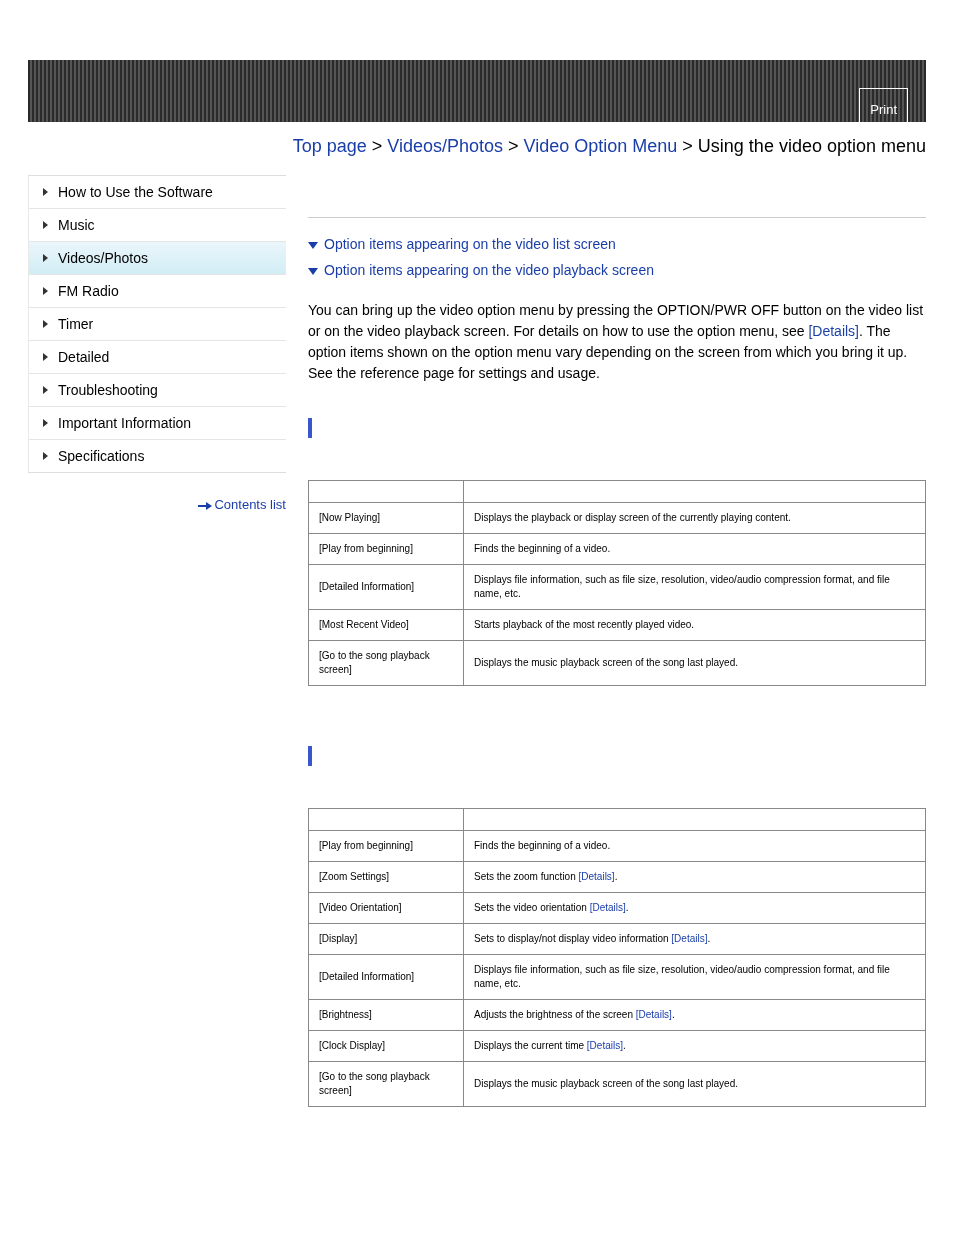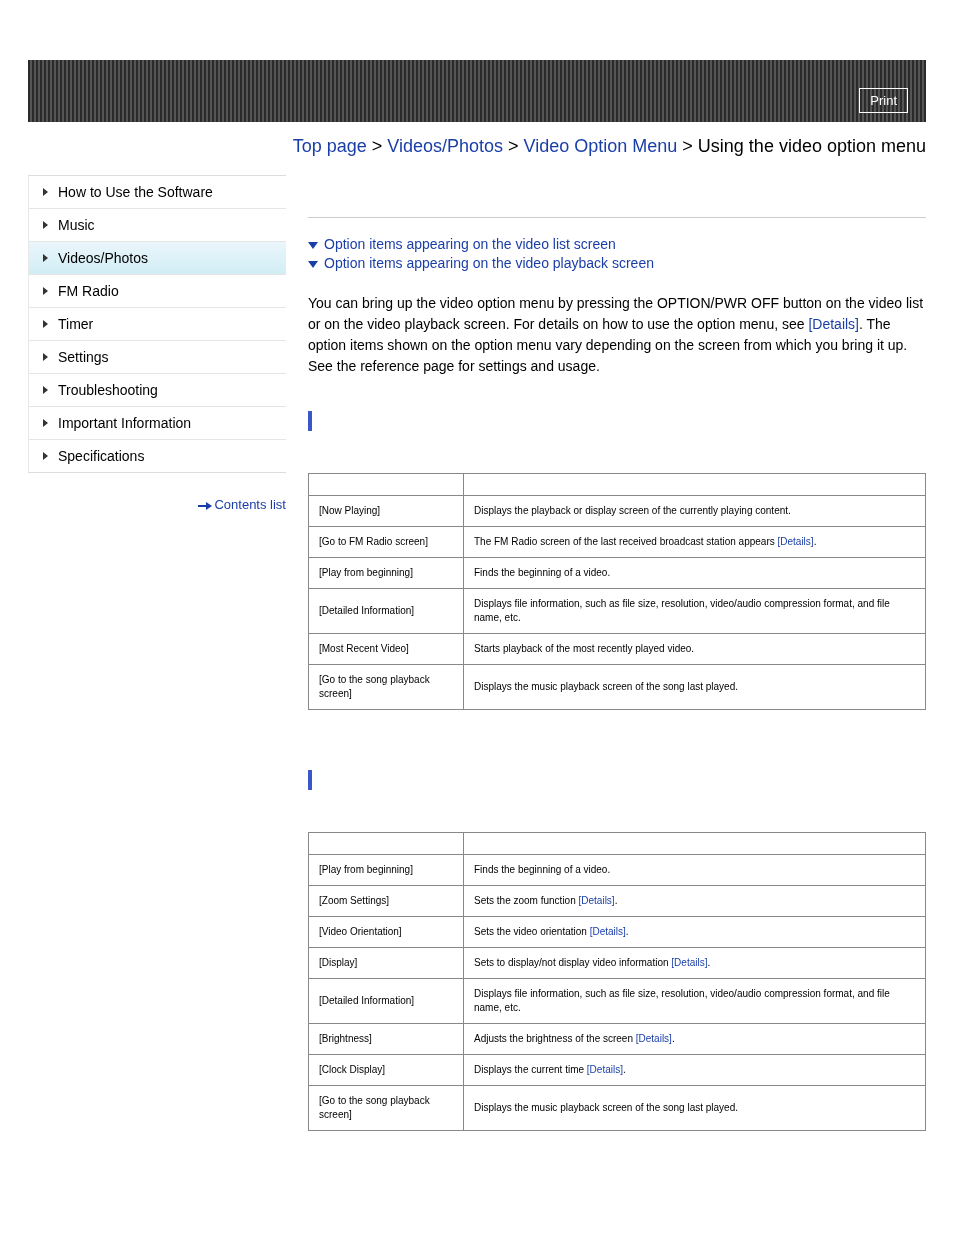--- a/index.html
+++ b/index.html
@@ -19,21 +19,21 @@
     height: 62px;
     background: repeating-linear-gradient(90deg, #2a2a2a 0 2px, #555 2px 4px);
     position: relative;
   }
   .print-btn {
     position: absolute;
     right: 18px;
     top: 28px;
     border: 1px solid #fff;
     color: #fff;
-    padding: 4px 10px;
+    padding: 13px 10px;
     font-size: 13px;
     cursor: pointer;
     background: transparent;
   }
   .breadcrumb {
     text-align: right;
     margin: 14px 0 10px 0;
     font-size: 18px;
   }
   .breadcrumb a { color: #1a3ea8; text-decoration: none; }
@@ -88,21 +88,21 @@
   .arrow-right::after {
     content: "";
     position: absolute; right: 0; top: 0;
     width: 0; height: 0;
     border-top: 4px solid transparent;
     border-bottom: 4px solid transparent;
     border-left: 6px solid #1a3ea8;
   }
   .main { flex: 1; }
   .hr { border: none; border-top: 1px solid #ccc; margin: 50px 0 18px 0; }
-  .jump-link { margin: 3px 0; font-size: 14px; }
+  .jump-link { margin: 10px 0; font-size: 14px; }
   .jump-link a { color: #1a3ea8; text-decoration: none; }
   .dn-tri {
     display: inline-block;
     width: 0; height: 0;
     border-left: 5px solid transparent;
     border-right: 5px solid transparent;
     border-top: 7px solid #1a3ea8;
     margin-right: 6px;
     vertical-align: middle;
   }
@@ -159,21 +159,21 @@
           <div class="nav-item">
             <span class="nav-bullet"></span>
             <span>FM Radio</span>
           </div>
           <div class="nav-item">
             <span class="nav-bullet"></span>
             <span>Timer</span>
           </div>
           <div class="nav-item">
             <span class="nav-bullet"></span>
-            <span>Settings</span>
+            <span>Detailed</span>
           </div>
           <div class="nav-item">
             <span class="nav-bullet"></span>
             <span>Troubleshooting</span>
           </div>
           <div class="nav-item">
             <span class="nav-bullet"></span>
             <span>Important Information</span>
           </div>
           <div class="nav-item">
@@ -208,24 +208,20 @@
               <th></th>
               <th></th>
             </tr>
           </thead>
         <tbody id="tb1">
             <tr>
               <td>[Now Playing]</td>
               <td>Displays the playback or display screen of the currently playing content.</td>
             </tr>
             <tr>
-              <td>[Go to FM Radio screen]</td>
-              <td><span>The FM Radio screen of the last received broadcast station appears </span><a href="#" class="link">[Details]</a><span>.</span></td>
-            </tr>
-            <tr>
               <td>[Play from beginning]</td>
               <td>Finds the beginning of a video.</td>
             </tr>
             <tr>
               <td>[Detailed Information]</td>
               <td>Displays file information, such as file size, resolution, video/audio compression format, and file name, etc.</td>
             </tr>
             <tr>
               <td>[Most Recent Video]</td>
               <td>Starts playback of the most recently played video.</td>

